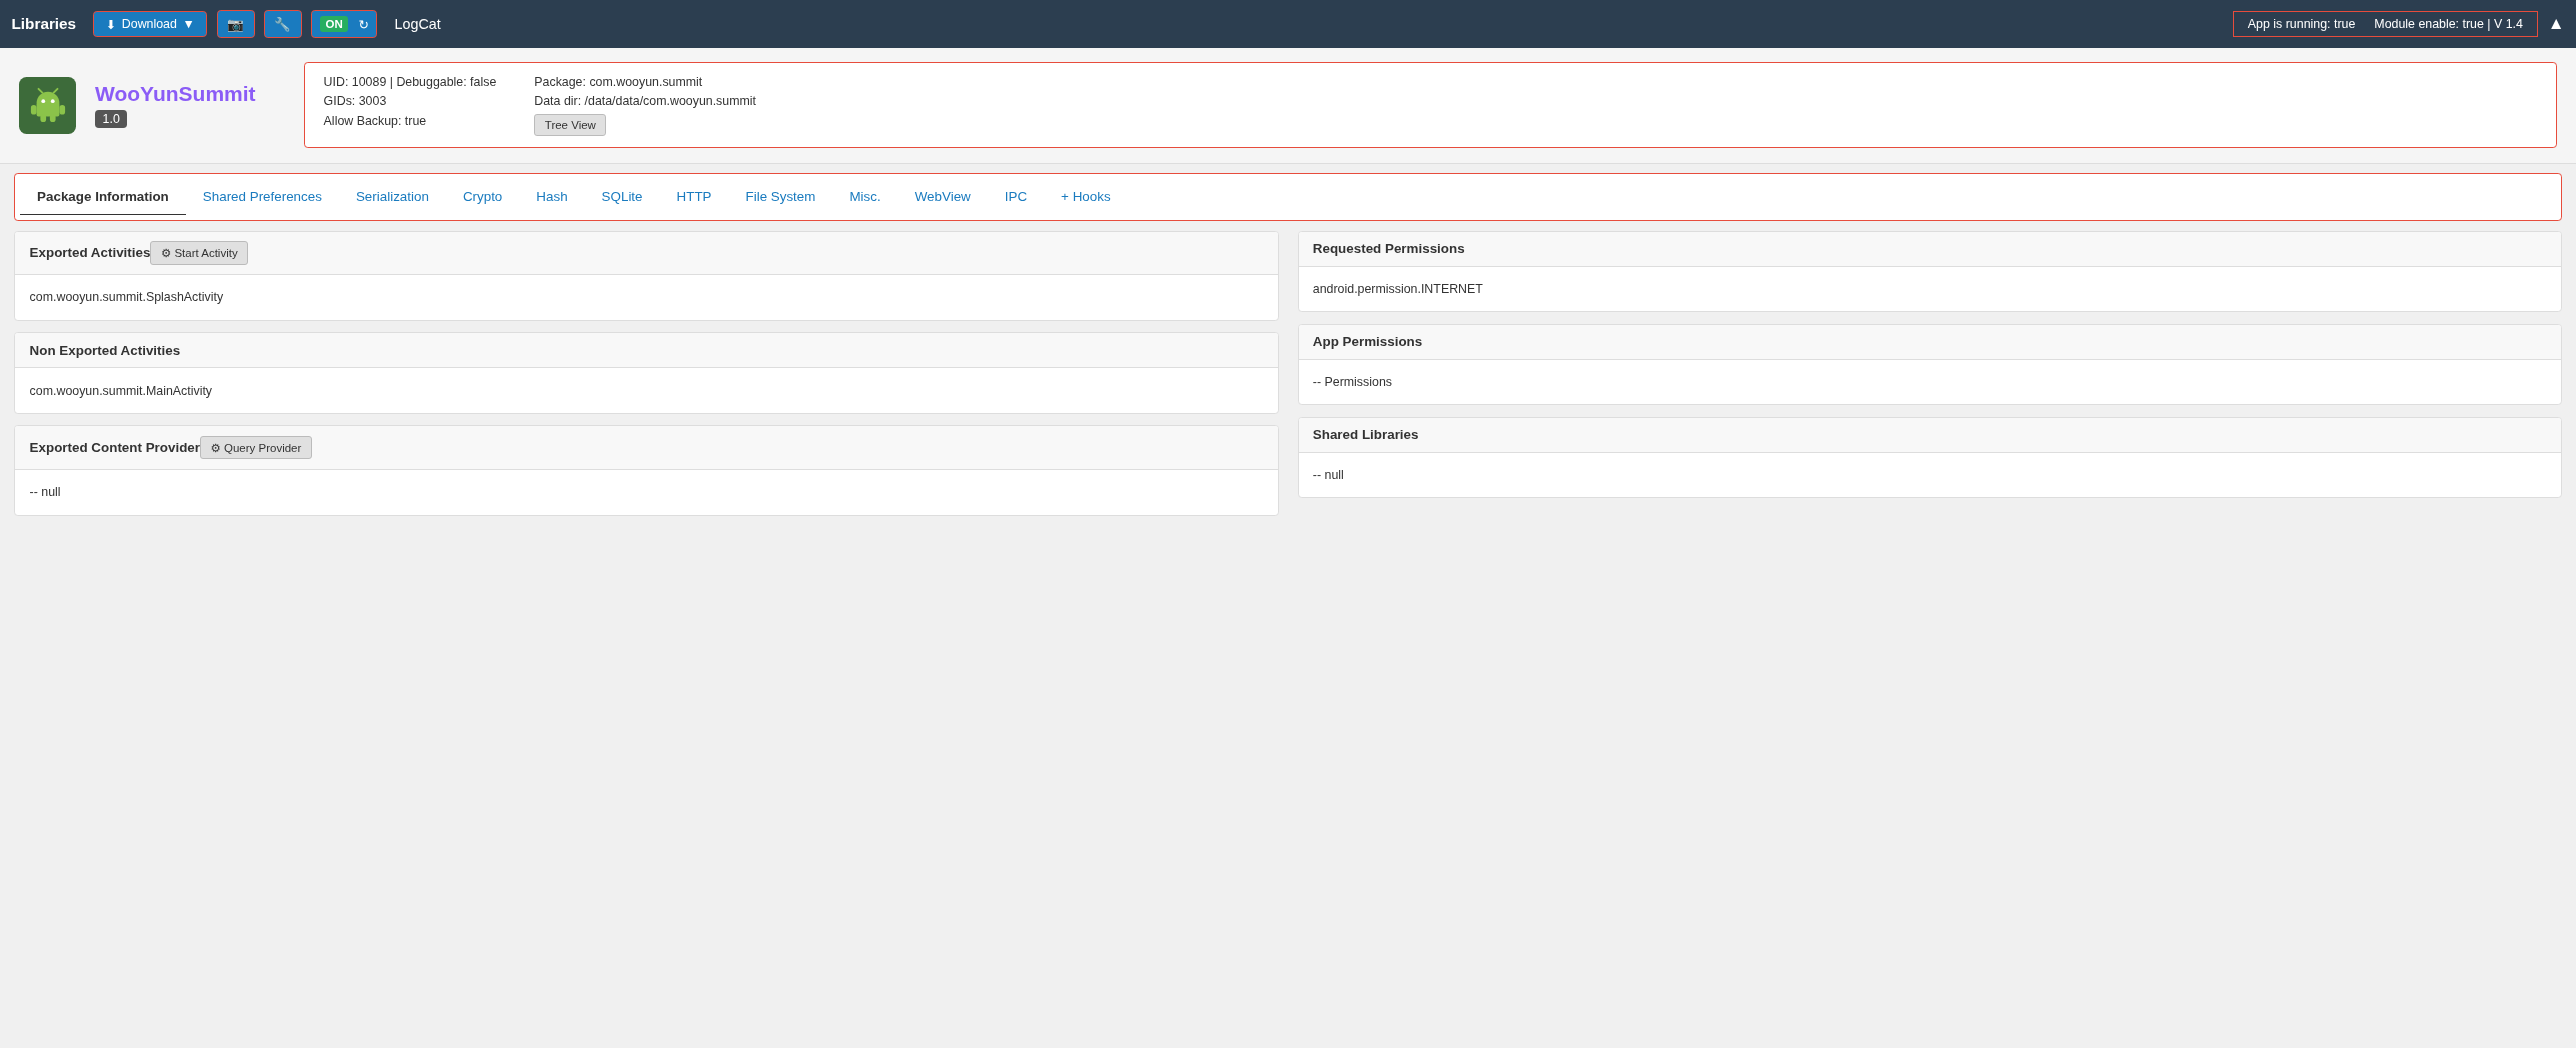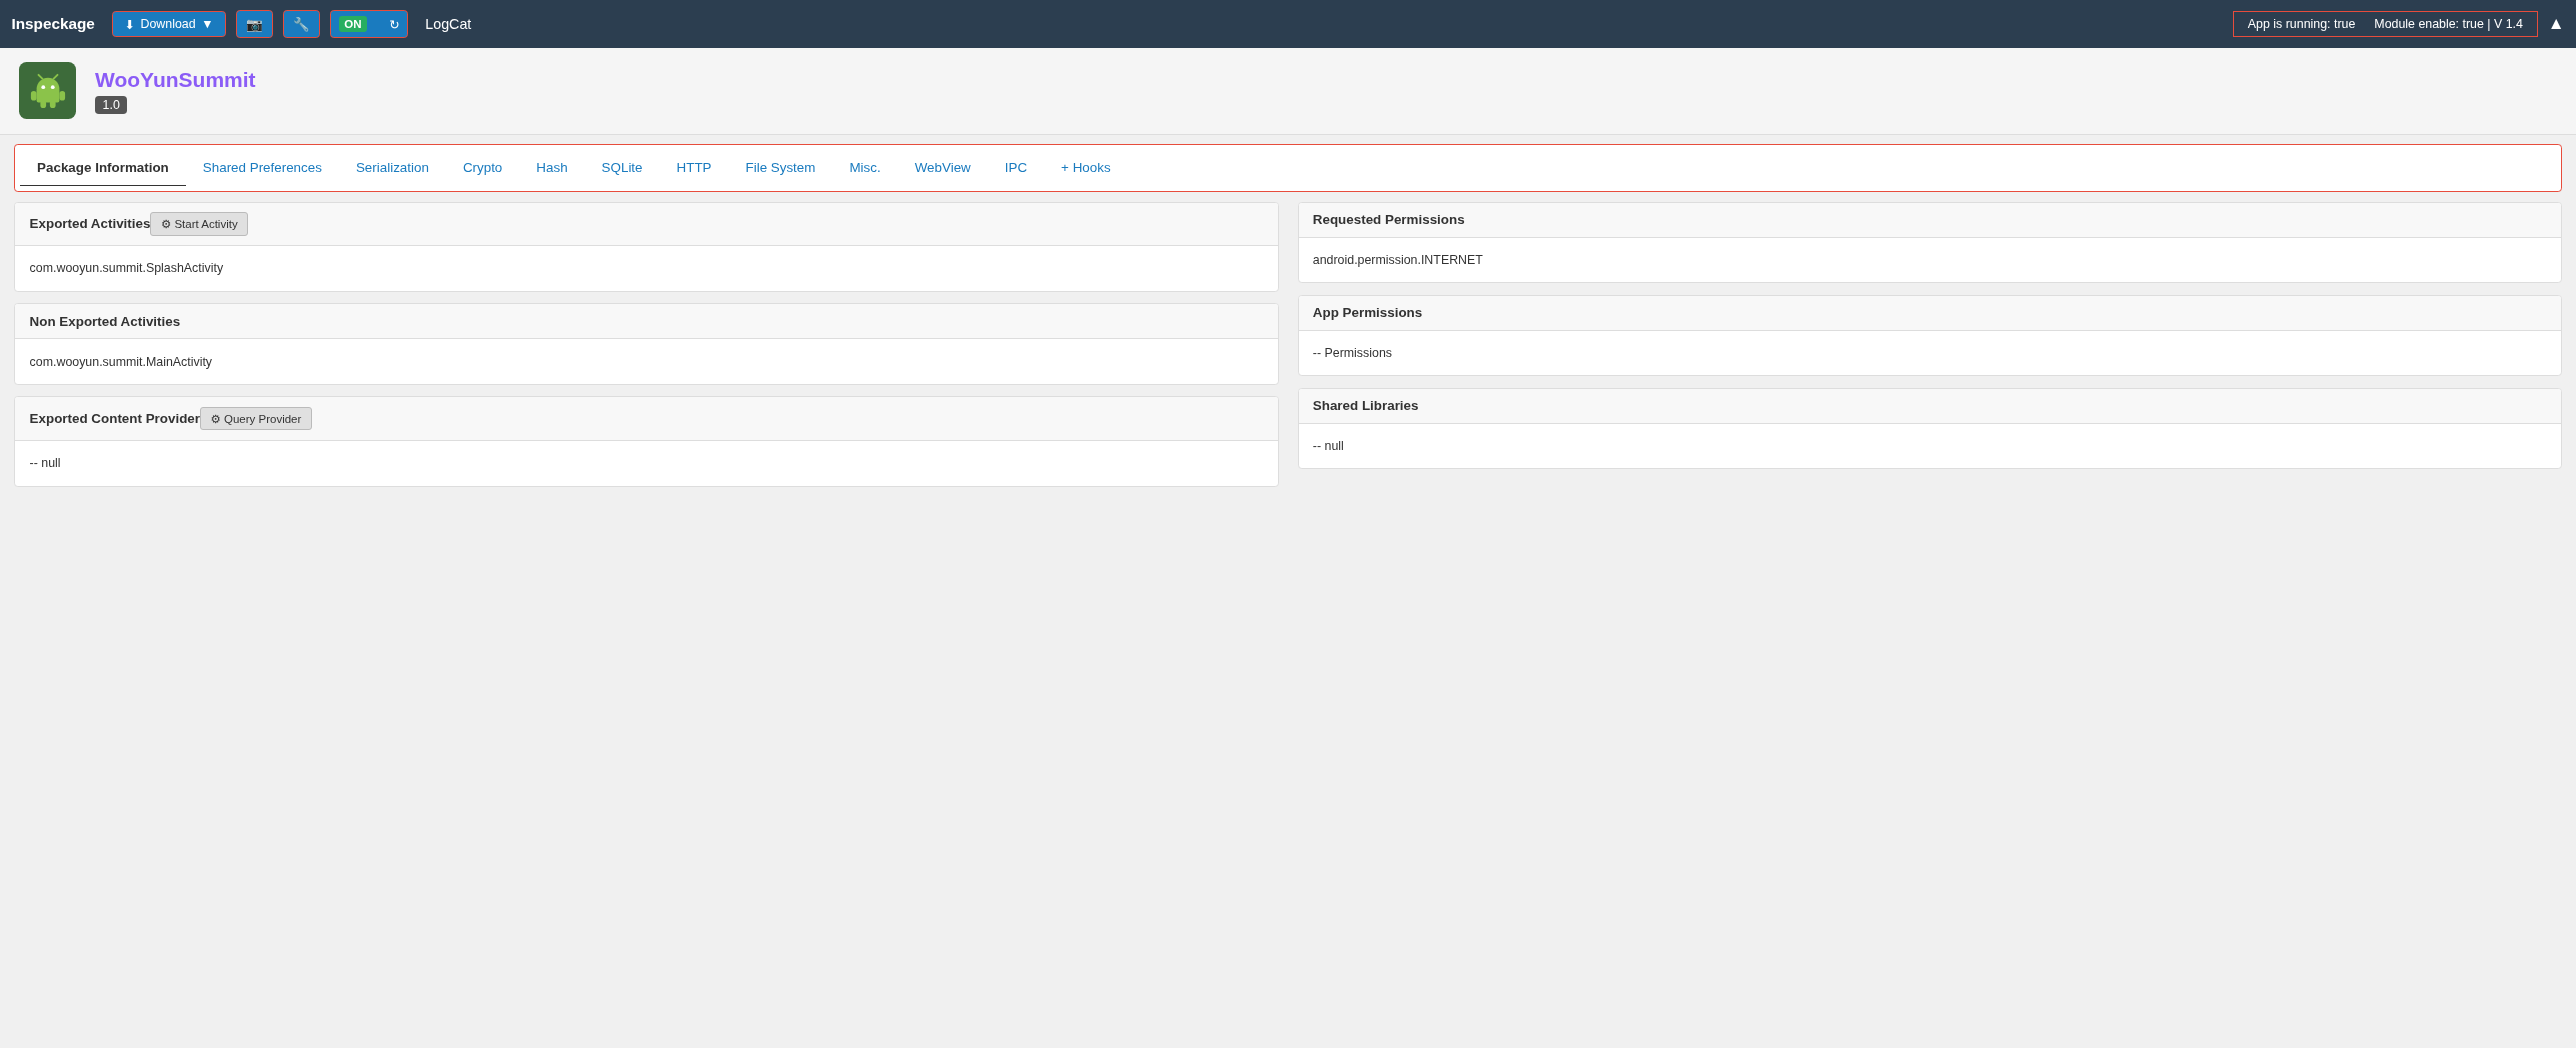--- a/index.html
+++ b/index.html
@@ -45,21 +45,21 @@
     }
     .btn-toggle {
       background: #1a7bbf;
       color: white;
       border: 1.9px solid #e74c3c;
       border-radius: 3.8px;
       padding: 4.8px 7.6px;
       cursor: pointer;
       display: flex;
       align-items: center;
-      gap: 22px;
+      gap: 10px;
       font-size: 12.4px;
     }
     .toggle-on {
       background: #27ae60;
       color: white;
       padding: 1.9px 5.7px;
       border-radius: 2.9px;
       font-size: 11.5px;
       font-weight: bold;
     }
@@ -243,21 +243,21 @@
     .page-wrapper {
       position: relative;
     }
   </style>
 </head>
 <body>
 
 <div class="page-wrapper">
 
   <div class="header">
-    <span class="header-title">Inspeckage</span>
+    <span class="header-title">Libraries</span>
     <button class="btn-download">
       <span>⬇</span>
       <span>Download</span>
       <span>▼</span>
     </button>
     <button class="btn-icon">
       <span>📷</span>
     </button>
     <button class="btn-icon">
       <span>🔧</span>
@@ -295,20 +295,32 @@
         <rect x="2" y="20" width="6" height="10" rx="3" fill="#8BC34A"></rect>
         <rect x="32" y="20" width="6" height="10" rx="3" fill="#8BC34A"></rect>
 
         <rect x="12" y="30" width="6" height="8" rx="3" fill="#8BC34A"></rect>
         <rect x="22" y="30" width="6" height="8" rx="3" fill="#8BC34A"></rect>
       </svg>
     </div>
     <div class="app-name-block">
       <span class="app-name">WooYunSummit</span>
       <span class="app-version">1.0</span>
+    </div>
+    <div class="app-details-box">
+      <div class="app-details-col">
+        <div class="app-detail-row">UID: 10089 | Debuggable: false</div>
+        <div class="app-detail-row">GIDs: 3003</div>
+        <div class="app-detail-row">Allow Backup: true</div>
+      </div>
+      <div class="app-details-col">
+        <div class="app-detail-row">Package: com.wooyun.summit</div>
+        <div class="app-detail-row">Data dir: /data/data/com.wooyun.summit</div>
+        <button class="tree-view-btn">Tree View</button>
+      </div>
     </div>
   </div>
 
   <div class="tabs-container">
   <div class="tab active">Package Information</div>
       <div class="tab">Shared Preferences</div>
       <div class="tab">Serialization</div>
       <div class="tab">Crypto</div>
       <div class="tab">Hash</div>
       <div class="tab">SQLite</div>

